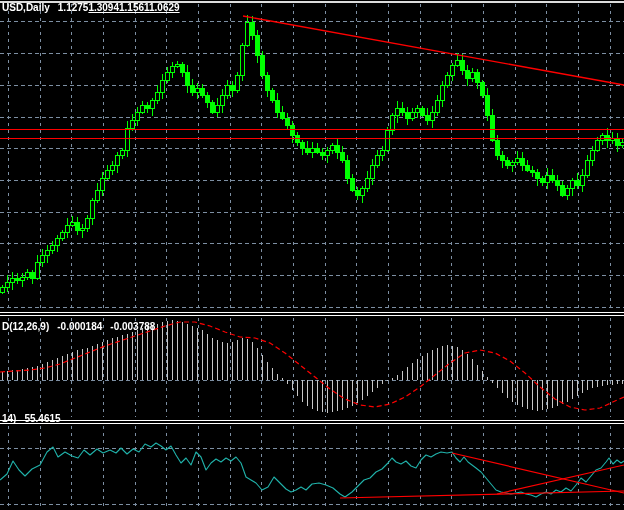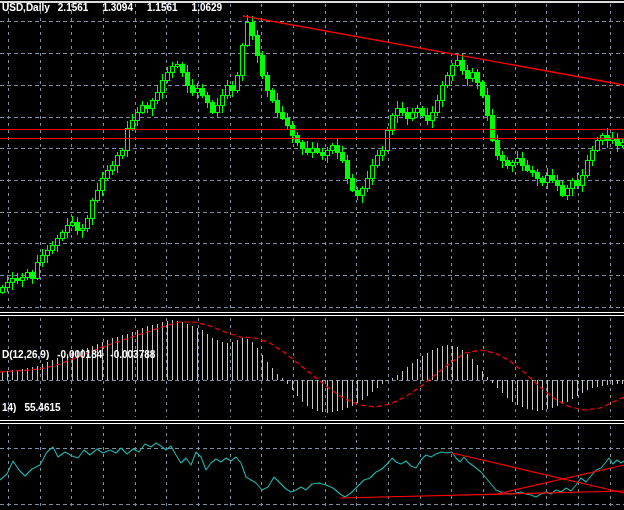--- a/index.html
+++ b/index.html
@@ -2,21 +2,21 @@
 <html><head>
 <meta charset="utf-8">
 <style>
   html,body{margin:0;padding:0;background:#000;}
   .terminal{position:relative;width:624px;height:510px;background:#000;overflow:hidden;
     font-family:"Liberation Sans",sans-serif;}
   svg{position:absolute;left:0;top:0;}
   .lbl{position:absolute;left:2px;color:#fff;font-size:10px;font-weight:700;
     white-space:nowrap;letter-spacing:0;line-height:11px;z-index:5;}
   .lbl .v{margin-left:8px;}
-  .lbl .v2{margin-left:14px;}
+  .lbl .v2{margin-left:0;text-decoration:underline;}
 </style>
 </head>
 <body>
 
 <div class="terminal">
   <svg id="chart-svg" width="624" height="510" viewBox="0 0 624 510">
     <g id="g-grid">
         <line x1="8.5" y1="4" x2="8.5" y2="309" stroke="#7d8fa3" stroke-width="1" stroke-dasharray="3,4" shape-rendering="crispEdges"></line>
         <line x1="8.5" y1="318" x2="8.5" y2="417" stroke="#7d8fa3" stroke-width="1" stroke-dasharray="3,4" shape-rendering="crispEdges"></line>
         <line x1="8.5" y1="426" x2="8.5" y2="508" stroke="#7d8fa3" stroke-width="1" stroke-dasharray="3,4" shape-rendering="crispEdges"></line>
@@ -489,23 +489,23 @@
         <polyline points="0,480 7,474 13,461 19,470 25,476 32,469 40,465 47,452 53,447 58,457 65,452 72,456 78,458 84,450 90,455 97,449 103,453 110,450 116,453 121,448 127,454 133,449 139,452 145,444 151,447 156,443 161,446 166,450 171,446 176,455 181,463 186,458 191,465 196,452 201,457 206,470 211,463 216,459 221,462 226,458 231,461 236,457 241,463 246,477 251,480 256,483 262,490 268,487 274,477 280,483 286,489 291,492 296,490 301,487 306,490 312,484 319,483 326,485 333,488 340,494 345,497 352,492 358,486 364,480 370,478 376,472 382,469 388,463 392,458 396,462 401,464 406,461 411,466 416,468 421,460 426,455 431,457 436,454 441,452 447,453 452,452 456,458 460,462 464,457 468,462 472,465 476,468 481,472 486,478 491,484 496,490 501,492 506,493 511,494 516,493 521,492 526,494 531,495 536,497 541,494 546,492 551,494 556,490 561,492 566,488 571,491 576,485 581,478 586,482 591,476 596,470 601,468 606,462 609,458 613,464 617,460 621,463 624,461" fill="none" stroke="#20b2aa" stroke-width="1.1" stroke-linejoin="round"></polyline>
       </g>
     <g id="g-rsi-red">
         <line x1="452" y1="453" x2="624" y2="493" stroke="#ff0000" stroke-width="1.2"></line>
         <line x1="340" y1="498" x2="624" y2="491" stroke="#ff0000" stroke-width="1.2"></line>
         <line x1="497" y1="494" x2="624" y2="465" stroke="#ff0000" stroke-width="1.2"></line>
       </g>
   </svg>
 
   <div class="lbl" style="top:2px;">
-    <span>USD,Daily</span><span class="v">2.1561</span><span class="v2">1.3094</span><span class="v2">1.1561</span><span class="v2">1.0629</span>
+    <span>USD,Daily</span><span class="v">1.1275</span><span class="v2">1.3094</span><span class="v2">1.1561</span><span class="v2">1.0629</span>
   </div>
 
-  <div class="lbl" style="top:321px;margin-top:28px;">
+  <div class="lbl" style="top:321px;">
     <span>D(12,26,9)</span><span class="v">-0.000184</span><span class="v">-0.003788</span>
   </div>
 
-  <div class="lbl" style="top:402px;text-align:right;">
+  <div class="lbl" style="top:413px;text-align:right;">
     <span>14)</span><span class="v">55.4615</span>
   </div>
 </div>
 
 </body></html>

